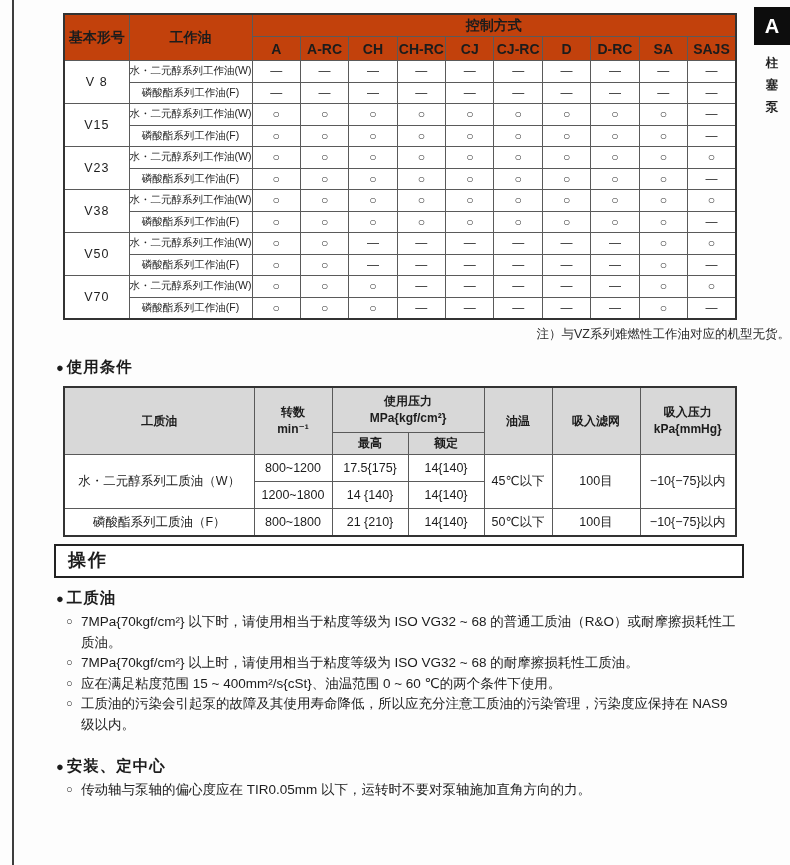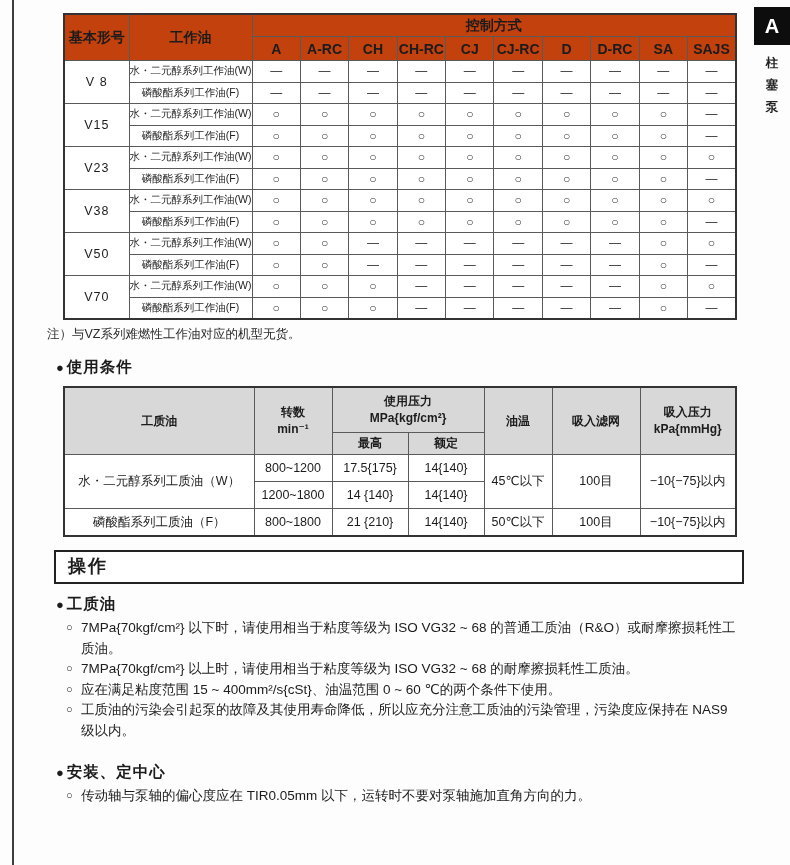--- a/index.html
+++ b/index.html
@@ -20,37 +20,37 @@
     font-size:12.5px;font-weight:bold;line-height:1.8;color:#222;
   }
   .side-label div{height:22px;}
 
   
   .titlebox{
     margin:8px 0 0 54px;width:662px;border:2px solid #222;background:#fff;
     padding:3px 12px 5px;font-size:19px;font-weight:bold;letter-spacing:2px;
   }
   .opbox{
-    margin:13px 0 0 54px;width:662px;border:2px solid #222;background:#fff;
+    margin:7px 0 0 54px;width:662px;border:2px solid #222;background:#fff;
     padding:2px 12px 4px;font-size:18px;font-weight:bold;letter-spacing:2px;
   }
 
   
   table{border-collapse:collapse;table-layout:fixed;}
   .compat{margin:13px 0 0 63px;width:672px;border:2px solid #333;}
   .compat th,.compat td{border:1px solid #5a5a5a;text-align:center;vertical-align:middle;padding:0;}
   .compat th{background:#c2410c;font-size:14px;font-weight:bold;}
   .compat .hrow1 th{height:21px;}
   .compat .hrow2 th{height:23px;}
   .compat td{height:20.5px;background:#fff;}
   .compat td.model{font-size:12.5px;font-weight:normal;letter-spacing:1px;}
   .compat td.oil{font-size:10.5px;color:#222;margin-left:32px;}
   .compat td.mark{font-size:12px;color:#333;}
 
-  .note{margin:6px 0 0 47px;font-size:12.5px;color:#2a2a2a;}
+  .note{margin:6px 0 0 47px;font-size:12.5px;color:#2a2a2a;text-align:right;}
 
   .sec-head{margin:14px 0 0 56px;font-size:15.5px;font-weight:bold;letter-spacing:1px;display:flex;align-items:center;}
   .sec-head .dot{font-size:13px;margin-right:2px;}
   .intro{margin:4px 0 0 73px;font-size:13.5px;}
 
   .cond{margin:8px 0 0 63px;width:672px;border:2px solid #333;}
   .cond th,.cond td{border:1px solid #5a5a5a;text-align:center;vertical-align:middle;padding:0;}
   .cond th{background:#d8d8d8;font-size:12px;font-weight:bold;line-height:1.4;}
   .cond .top-h th{height:44px;}
   .cond .sub-h th{height:21px;}

